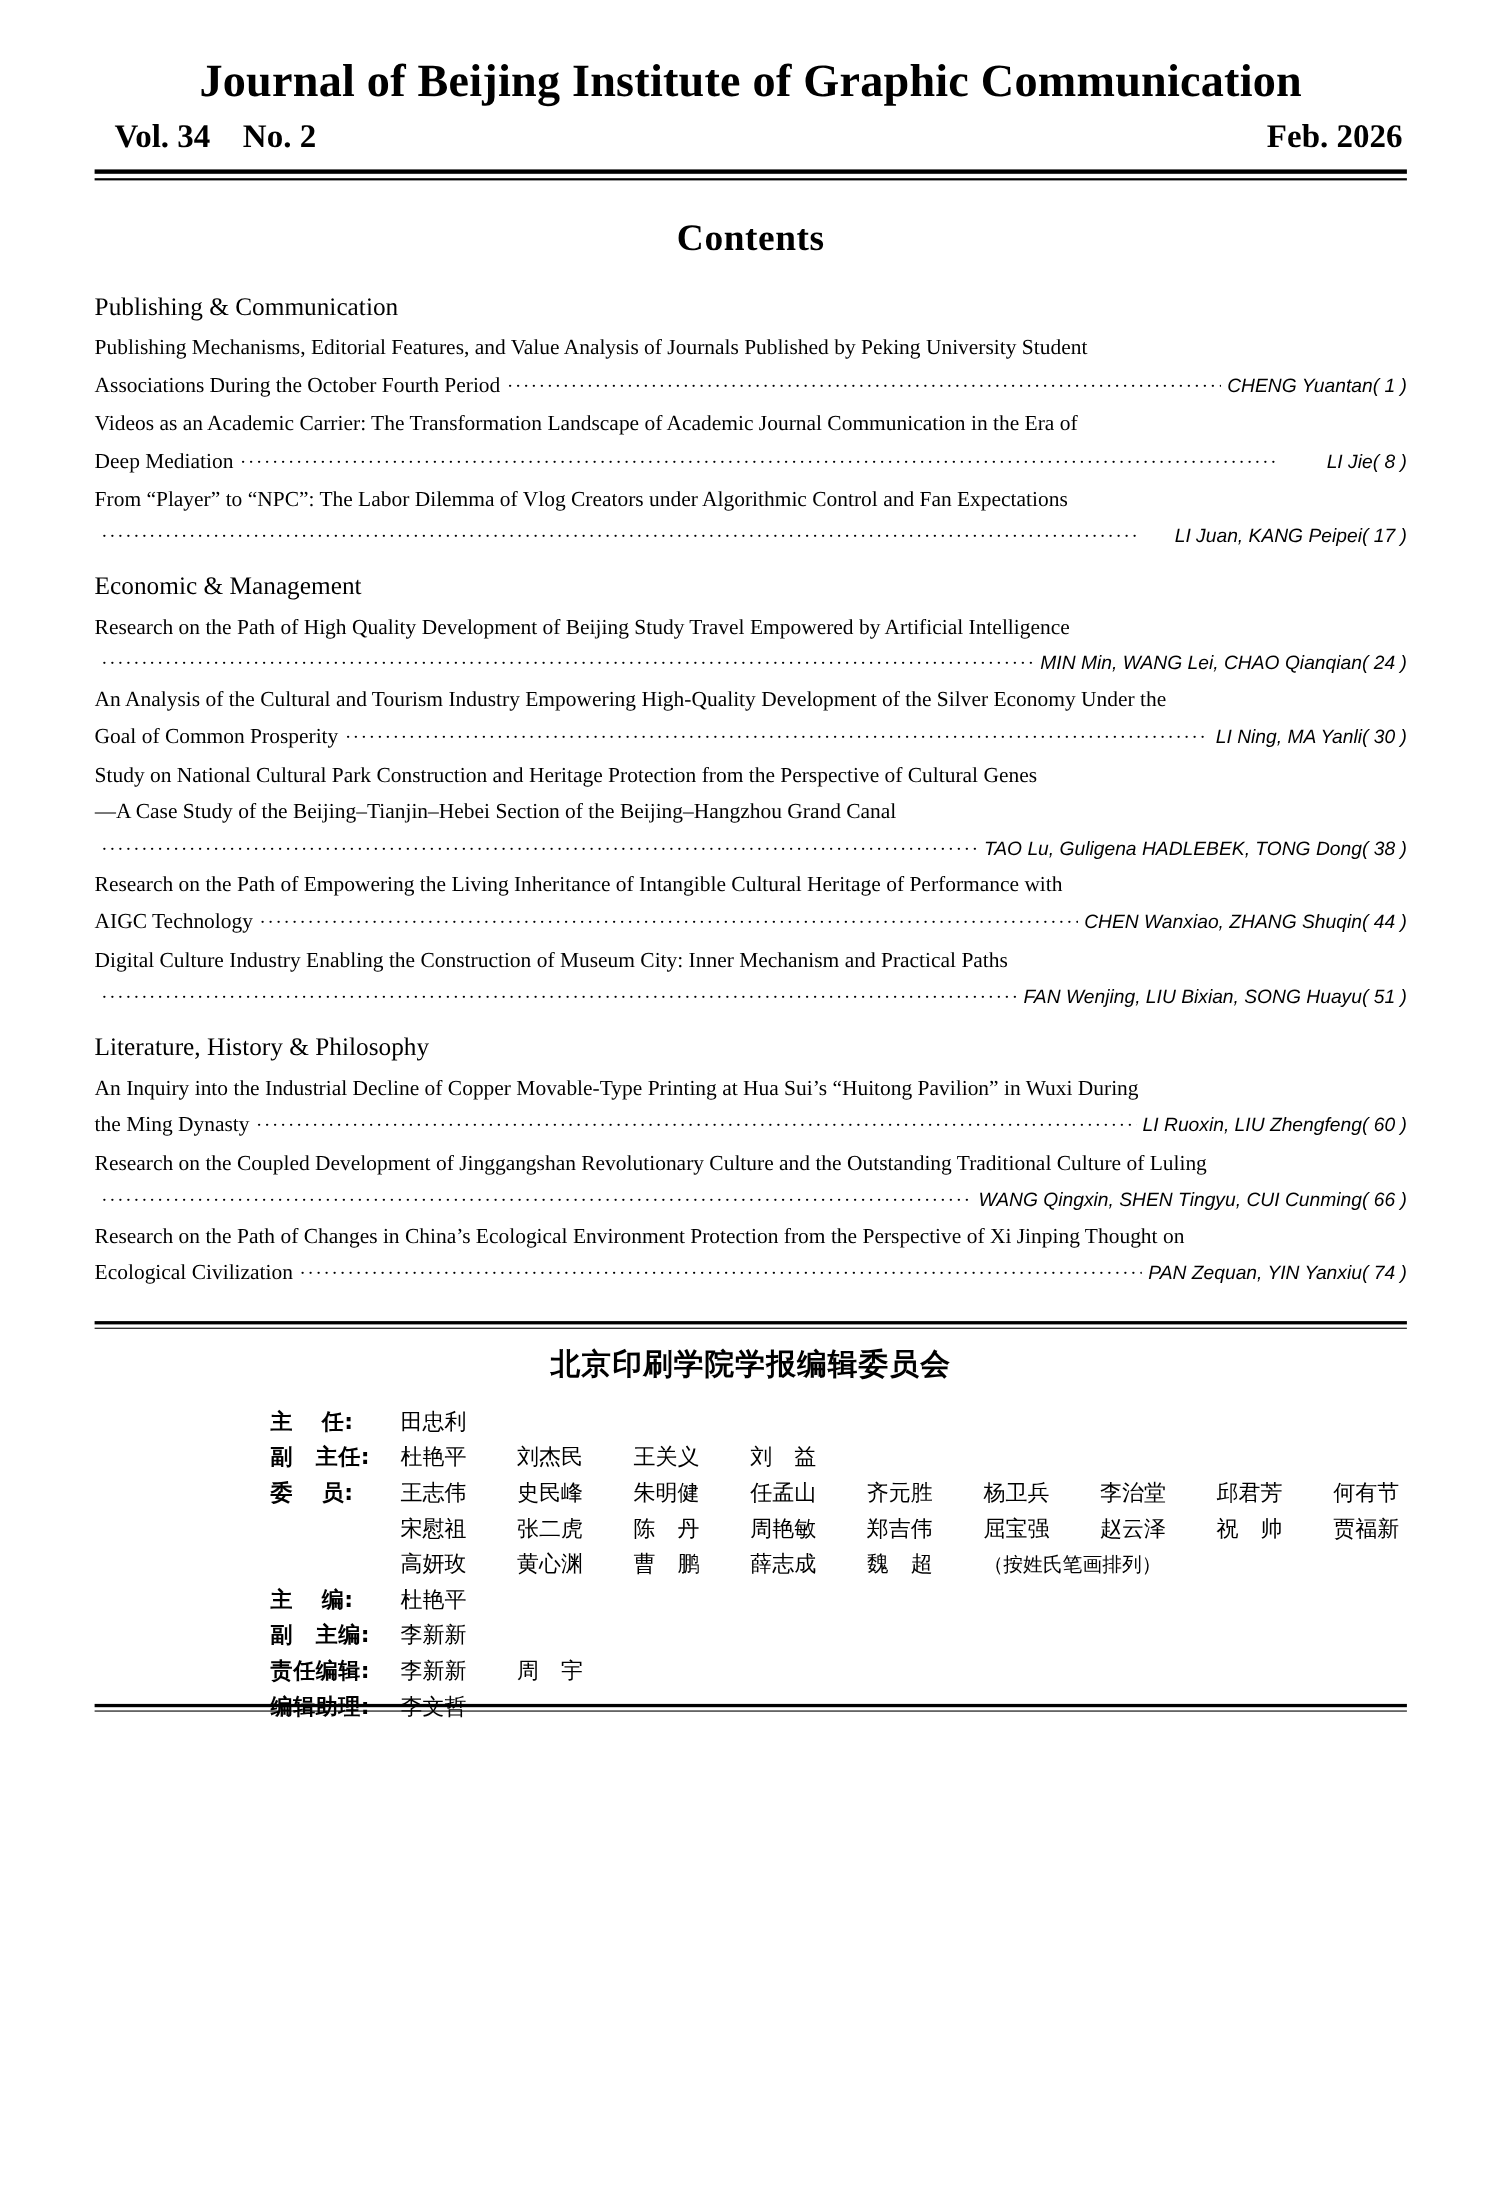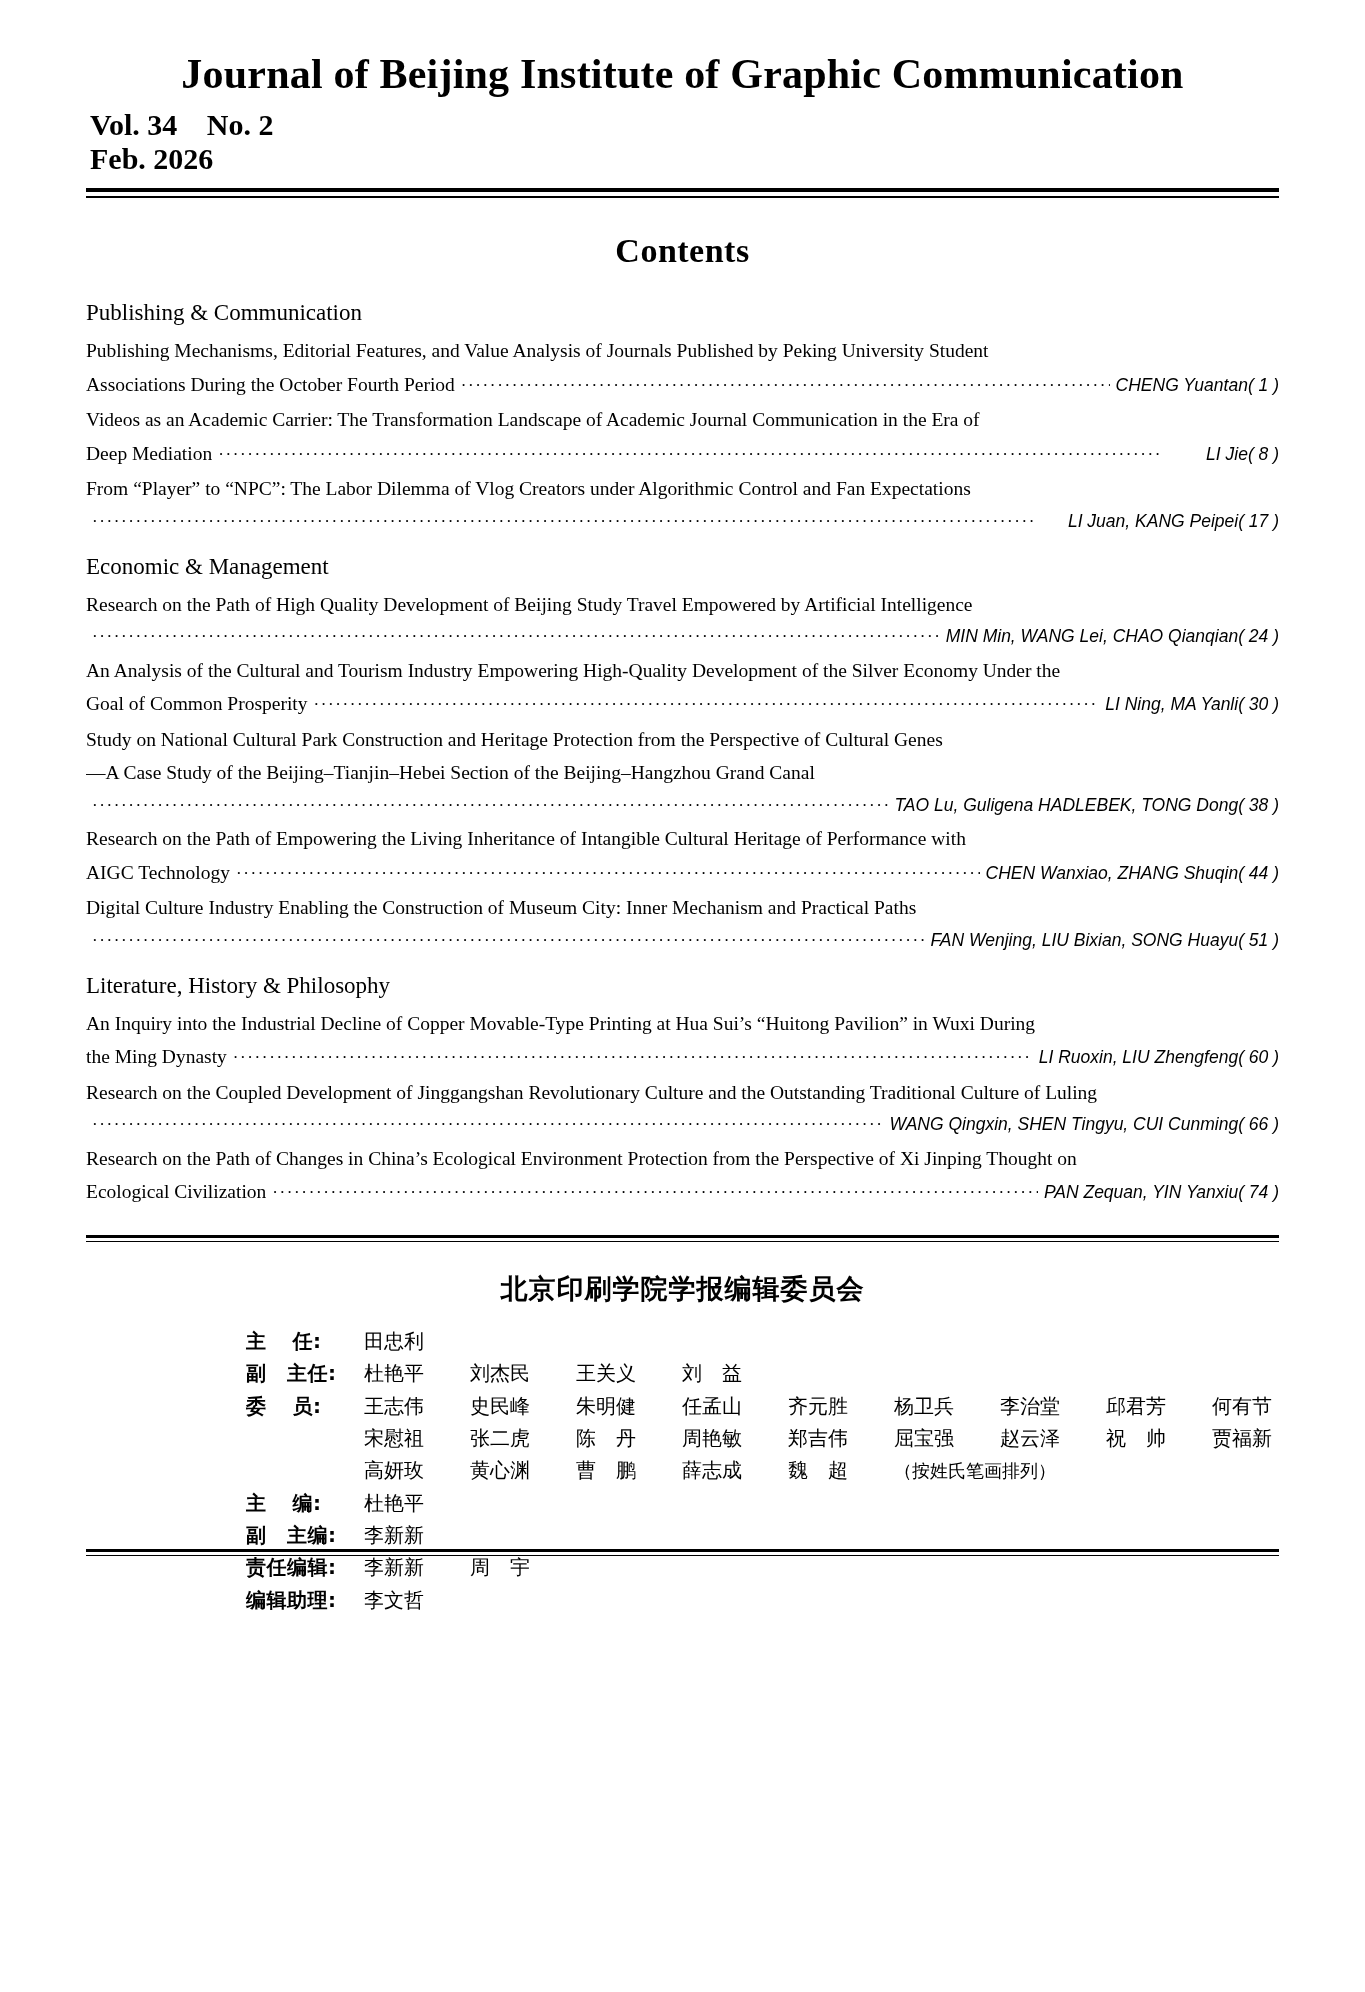--- a/index.html
+++ b/index.html
@@ -30,22 +30,21 @@
     letter-spacing: 0.2px;
     margin: 12px 0 6px 0;
     white-space: nowrap;
   }
   .volume-row {
     display: flex;
     justify-content: space-between;
     align-items: baseline;
     font-weight: bold;
     font-size: 30px;
-    margin: 10px 4px 0 4px;
-    flex-direction: column;
+    margin: 10px 4px 0 18px;
   }
   .vol-left span { margin-right: 22px; }
   .rule-double {
     margin-top: 12px;
     border-top: 4px solid #000;
     border-bottom: 2px solid #000;
     height: 4px;
   }
   
   .contents-title {
@@ -92,21 +91,21 @@
   }
   .leader-line .tail { flex: 0 0 auto; }
   .rule-bottom {
     margin-top: 26px;
     border-top: 3px solid #000;
     border-bottom: 1px solid #000;
     height: 3px;
   }
   
   .board {
-    margin-top: 29px;
+    margin-top: 14px;
     font-family: "DejaVu Sans", sans-serif;
   }
   .board-title {
     text-align: center;
     font-weight: bold;
     font-size: 27px;
     letter-spacing: 1px;
     margin-bottom: 18px;
   }
   .board-body {

